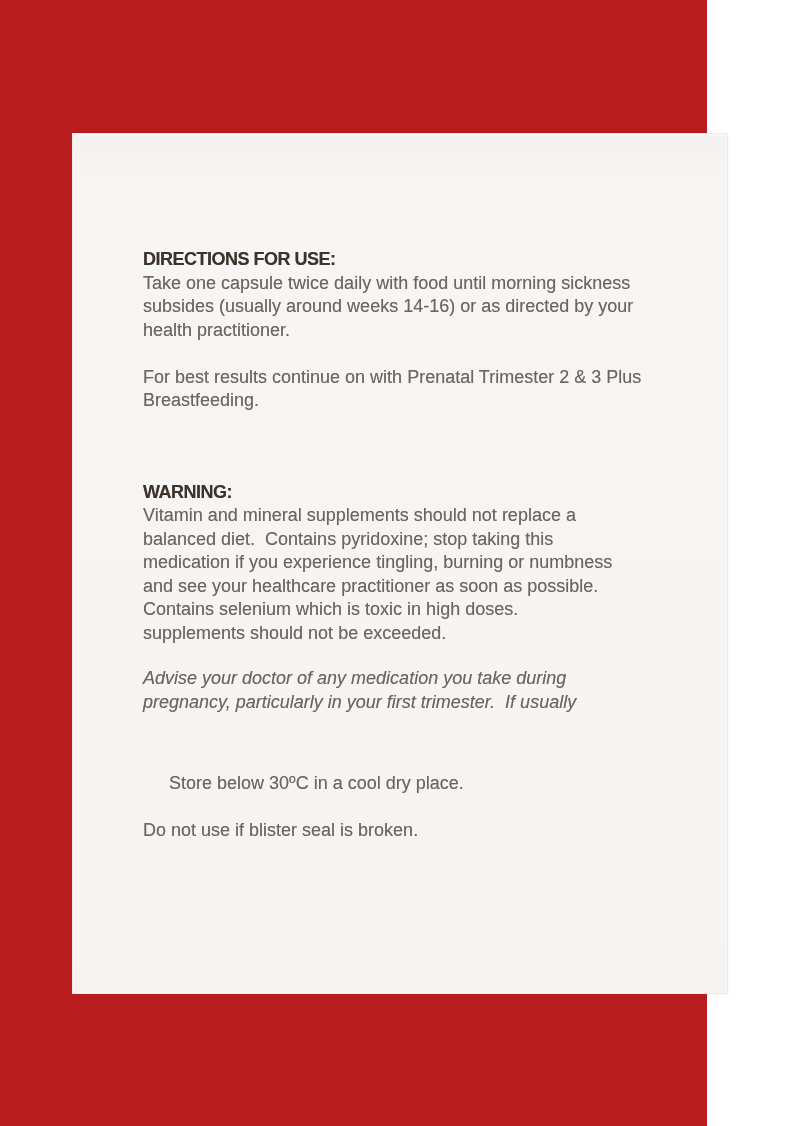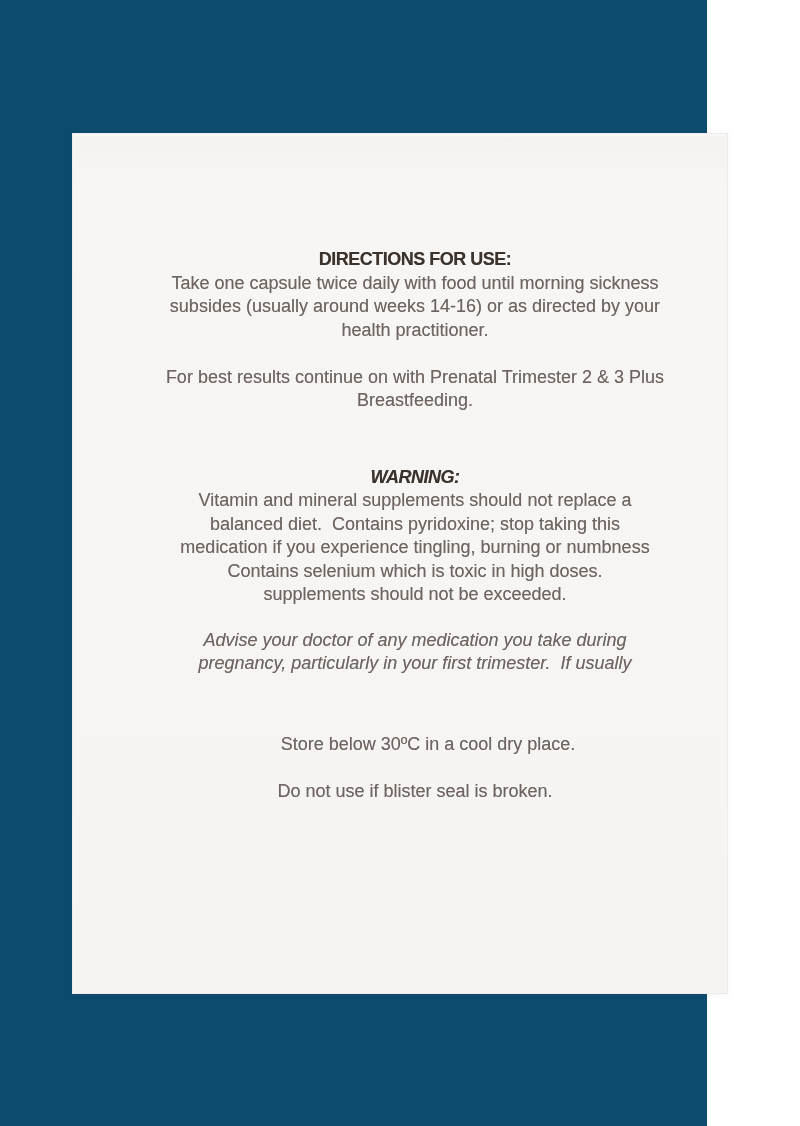--- a/index.html
+++ b/index.html
@@ -10,22 +10,21 @@
     width: 800px;
     height: 1126px;
     background: #ffffff;
     font-family: "Liberation Sans", "DejaVu Sans", sans-serif;
     overflow: hidden;
   }
   .page {
     position: relative;
     width: 707px;
     height: 1126px;
-    background: #0c4a6e;
-    text-align: center;
+    background: #b91c1c;
   }
   .label-panel {
     position: absolute;
     left: 72px;
     top: 133px;
     width: 656px;
     height: 861px;
     background: linear-gradient(180deg, #f4f2f1 0%, #f8f6f5 6%, #f7f5f4 60%, #f6f4f3 100%);
     border: 1px solid #edebe9;
     box-shadow: 0 1px 5px rgba(120,110,100,0.08), inset 0 2px 3px rgba(255,255,255,0.6);
@@ -39,22 +38,21 @@
   }
   .heading {
     font-weight: 700;
     color: #3c332d;
     letter-spacing: -0.5px;
     font-size: 18px;
     line-height: 23.5px;
     margin: 0;
   }
   .heading.warning {
-    margin-top: 53px;
-    font-style: italic;
+    margin-top: 68px;
   }
   .para {
     margin: 0;
   }
   .para.gap-1 { margin-top: 23.5px; }
   .para.gap-advise { margin-top: 22px; font-style: italic; }
   .line {
     white-space: pre;
     
     text-shadow: 0 0 0.4px rgba(110,101,96,0.55);
@@ -88,20 +86,21 @@
       </div>
 
       <div class="heading warning">
         <div class="line">WARNING:</div>
       </div>
 
       <div class="para">
         <div class="line">Vitamin and mineral supplements should not replace a</div>
         <div class="line">balanced diet.  Contains pyridoxine; stop taking this</div>
         <div class="line">medication if you experience tingling, burning or numbness</div>
+        <div class="line">and see your healthcare practitioner as soon as possible.</div>
         <div class="line">Contains selenium which is toxic in high doses.</div>
         <div class="line">supplements should not be exceeded.</div>
       </div>
 
       <div class="para gap-advise">
         <div class="line">Advise your doctor of any medication you take during</div>
         <div class="line">pregnancy, particularly in your first trimester.  If usually</div>
       </div>
 
       <div class="para note-storage">

